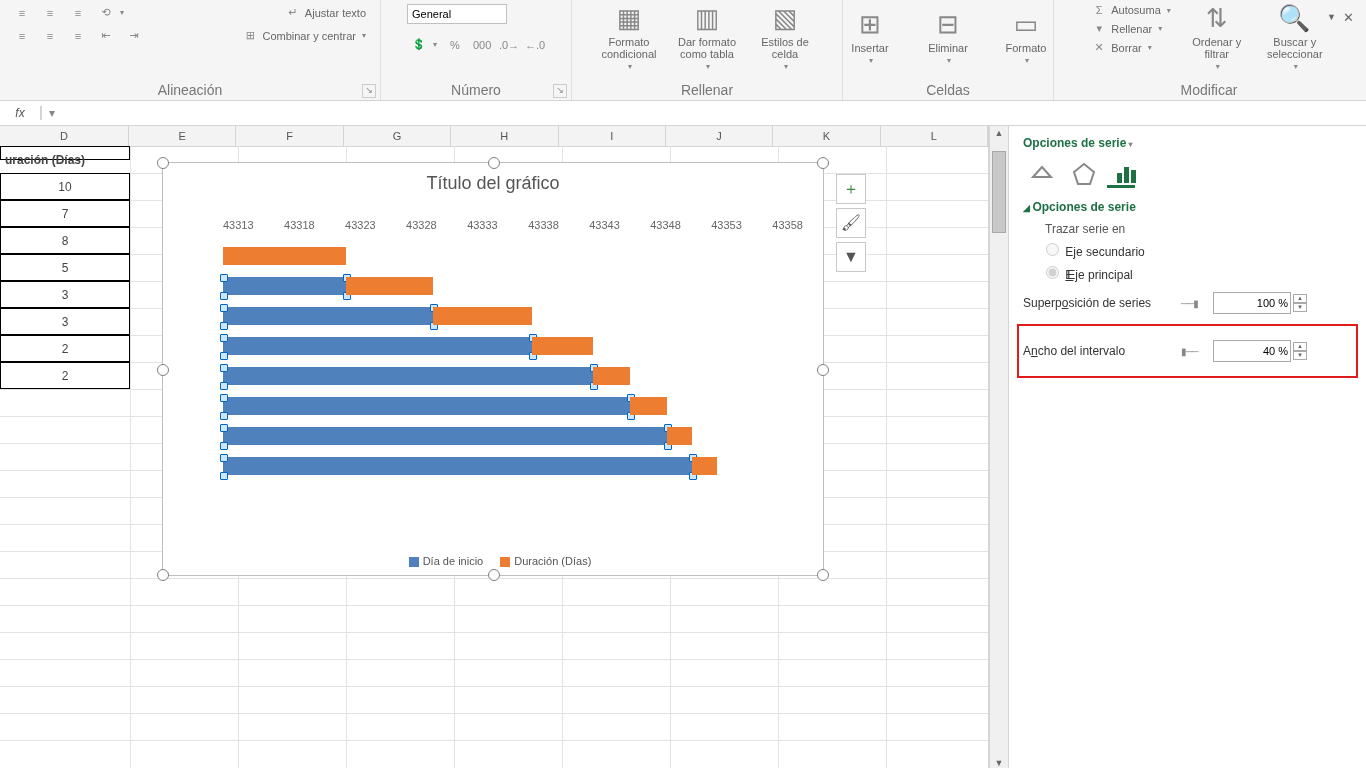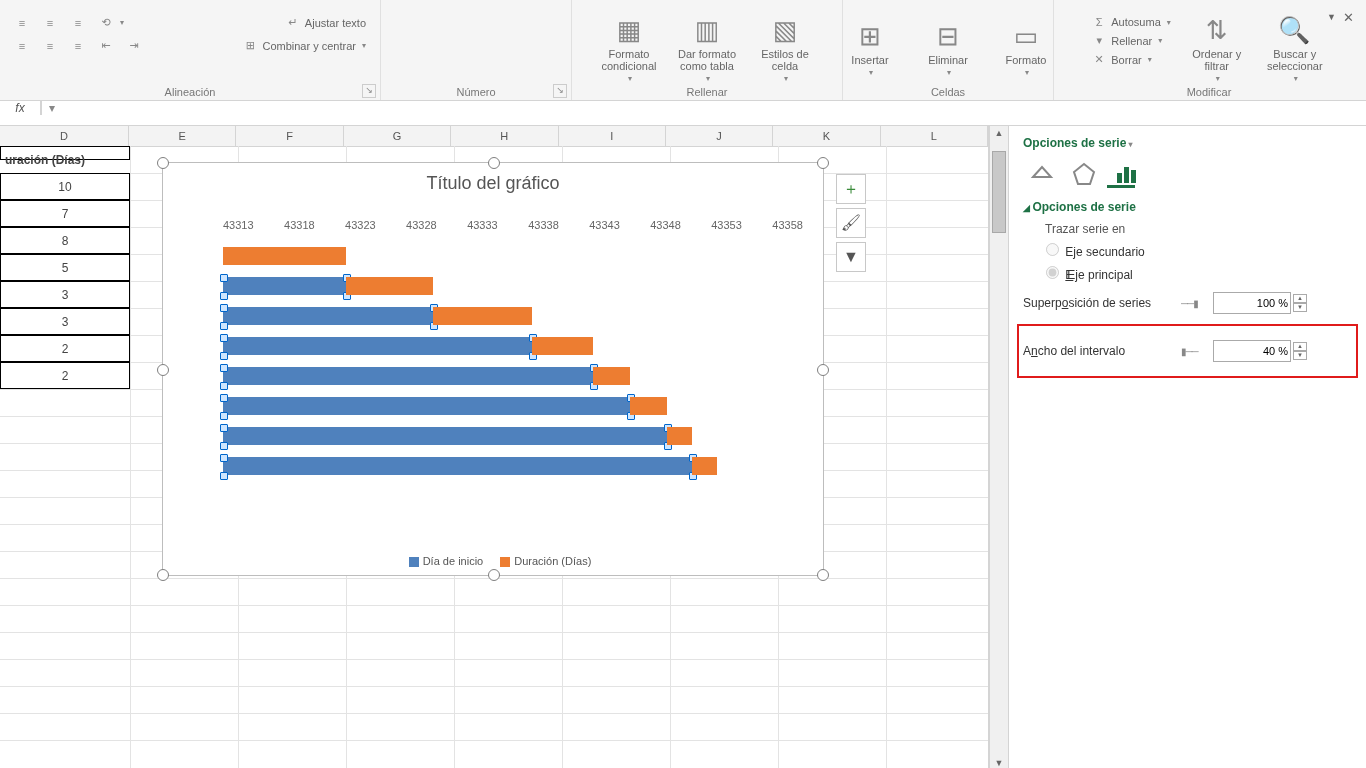--- a/index.html
+++ b/index.html
@@ -1,29 +1,29 @@
 <!DOCTYPE html>
 <html><head>
 <meta charset="utf-8">
 <style>
   html,body{margin:0;padding:0;font-family:"Segoe UI",Arial,sans-serif;font-size:12px;background:#fff;color:#444;width:1366px;height:768px;overflow:hidden}
   
   .ribbon{background:#f5f5f5;border-bottom:1px solid #d4d4d4;height:100px;display:flex;user-select:none;position:relative}
   .rgroup{border-right:1px solid #e0e0e0;display:flex;flex-direction:column;justify-content:flex-end;align-items:center;padding:4px 10px 2px 10px;position:relative}
-  .rgroup-name{color:#777;font-size:11px;margin-top:2px}
+  .rgroup-name{color:#777;font-size:14px;margin-top:10px}
   .rgroup-body{display:flex;align-items:flex-start;gap:6px}
   .big-btn{display:flex;flex-direction:column;align-items:center;justify-content:center;width:72px;height:70px;gap:2px;color:#666;font-size:11px;text-align:center;cursor:pointer}
   .big-btn .ic{font-size:26px;color:#888}
   .mini{display:flex;align-items:center;gap:4px;color:#666;font-size:11px;padding:2px 4px;cursor:pointer}
   .mini .ic{width:16px;text-align:center;color:#888}
   .dd::after{content:"▾";font-size:8px;margin-left:2px;color:#888}
   .launcher{position:absolute;right:4px;bottom:2px;font-size:9px;color:#888;border:1px solid #ccc;width:12px;height:12px;line-height:10px;text-align:center}
   input.numfmt{width:90px;font-size:11px;border:1px solid #c0c0c0;height:18px;padding:0 4px;background:#fff}
   
-  .fx-bar{display:flex;align-items:flex-start;border-bottom:1px solid #d4d4d4;height:24px}
+  .fx-bar{display:flex;align-items:center;border-bottom:1px solid #d4d4d4;height:24px}
   .fx-bar .fx{width:40px;text-align:center;font-style:italic;color:#555;border-right:1px solid #d4d4d4;font-size:12px}
   .fx-bar input{flex:1;border:none;outline:none;font-size:12px;padding:0 6px;color:#333}
   .fx-bar .dd-end{width:20px;text-align:center;color:#888;border-left:1px solid #d4d4d4}
   
   .work{display:flex;height:644px}
   .grid-wrap{flex:1;position:relative;overflow:hidden;border-right:1px solid #d4d4d4}
   .scroll-v{width:18px;background:#f0f0f0;border-left:1px solid #d4d4d4;position:relative}
   .scroll-v .thumb{position:absolute;left:2px;right:2px;top:25px;height:80px;background:#c8c8c8;border:1px solid #a8a8a8}
   .scroll-v .arrow{position:absolute;left:0;right:0;text-align:center;color:#666;font-size:9px}
   .pane{width:358px;background:#fff;border-left:1px solid #d4d4d4;padding:10px 14px;box-sizing:border-box;font-size:12px;color:#333}
@@ -116,20 +116,40 @@
             <span class="ic">⊞</span>
             <span>Combinar y centrar</span>
           </span>
       </div>
     </div>
     <div class="rgroup-name">Alineación</div>
     <div class="launcher">↘</div>
   </div>
 
   <div class="rgroup" style="width:170px">
+    <div class="rgroup-body" style="flex-direction:column;align-items:flex-start;height:70px">
+      <input class="numfmt" value="General" style="">
+      <div style="display:flex;gap:2px;margin-top:6px">
+        <span class="mini dd">
+            <span class="ic">💲</span>
+          </span>
+        <span class="mini">
+            <span class="ic">%</span>
+          </span>
+        <span class="mini">
+            <span class="ic">000</span>
+          </span>
+        <span class="mini">
+            <span class="ic">.0→</span>
+          </span>
+        <span class="mini">
+            <span class="ic">←.0</span>
+          </span>
+      </div>
+    </div>
     <div class="rgroup-name">Número</div>
     <div class="launcher">↘</div>
   </div>
 
   <div class="rgroup" style="width:250px">
     <div class="rgroup-body">
       <div class="big-btn dd">
           <span class="ic">▦</span>
           <span>Formato condicional</span>
         </div>

